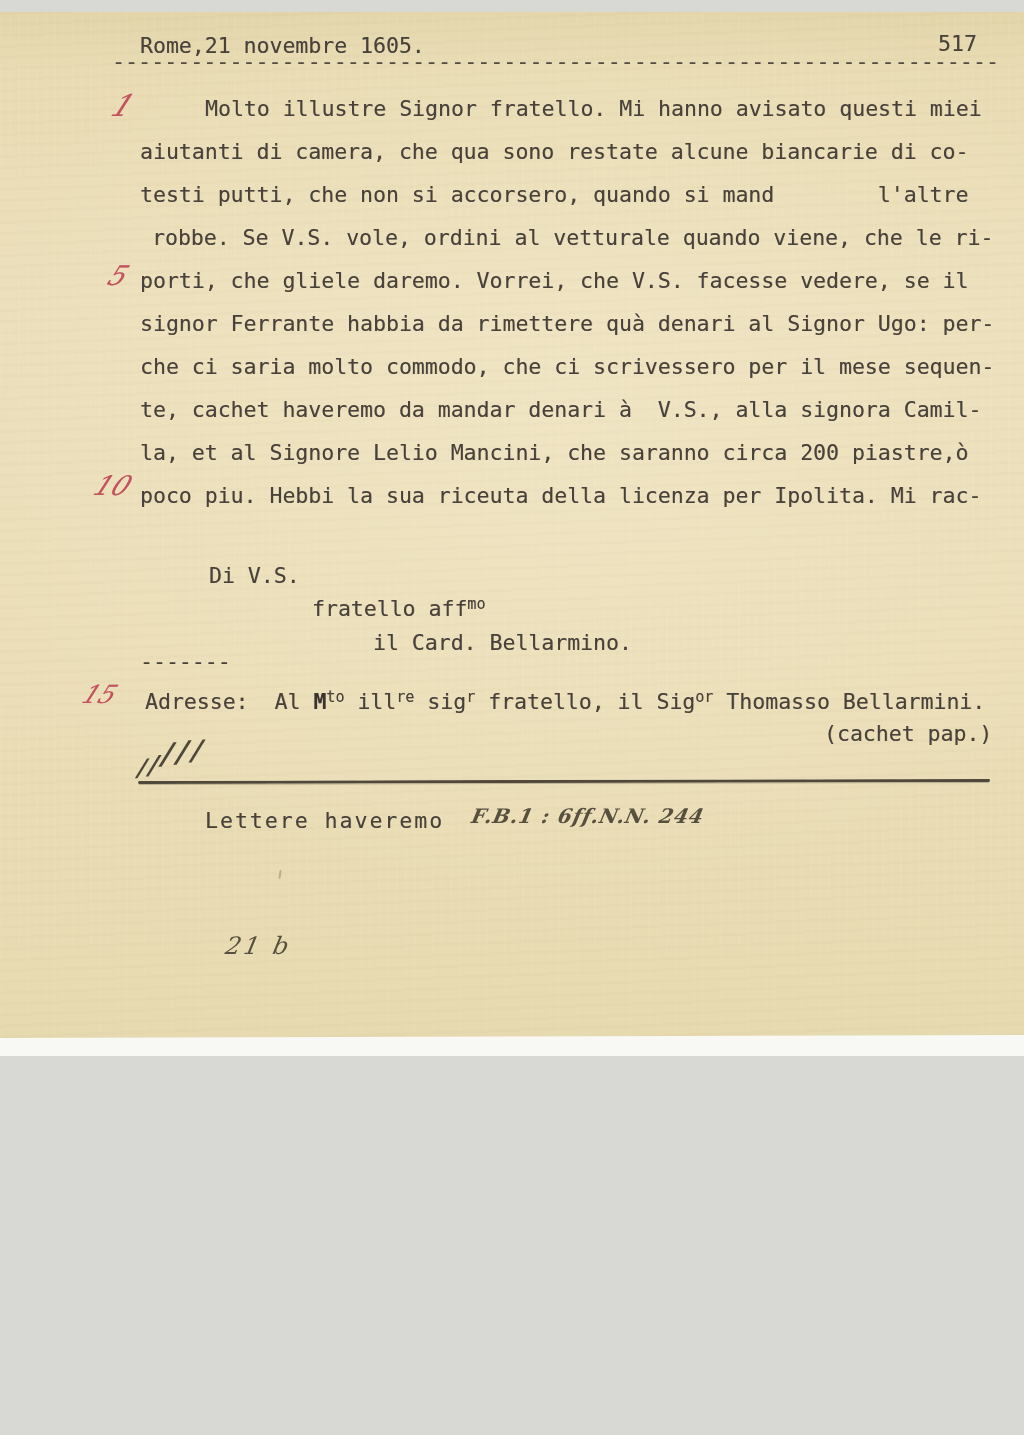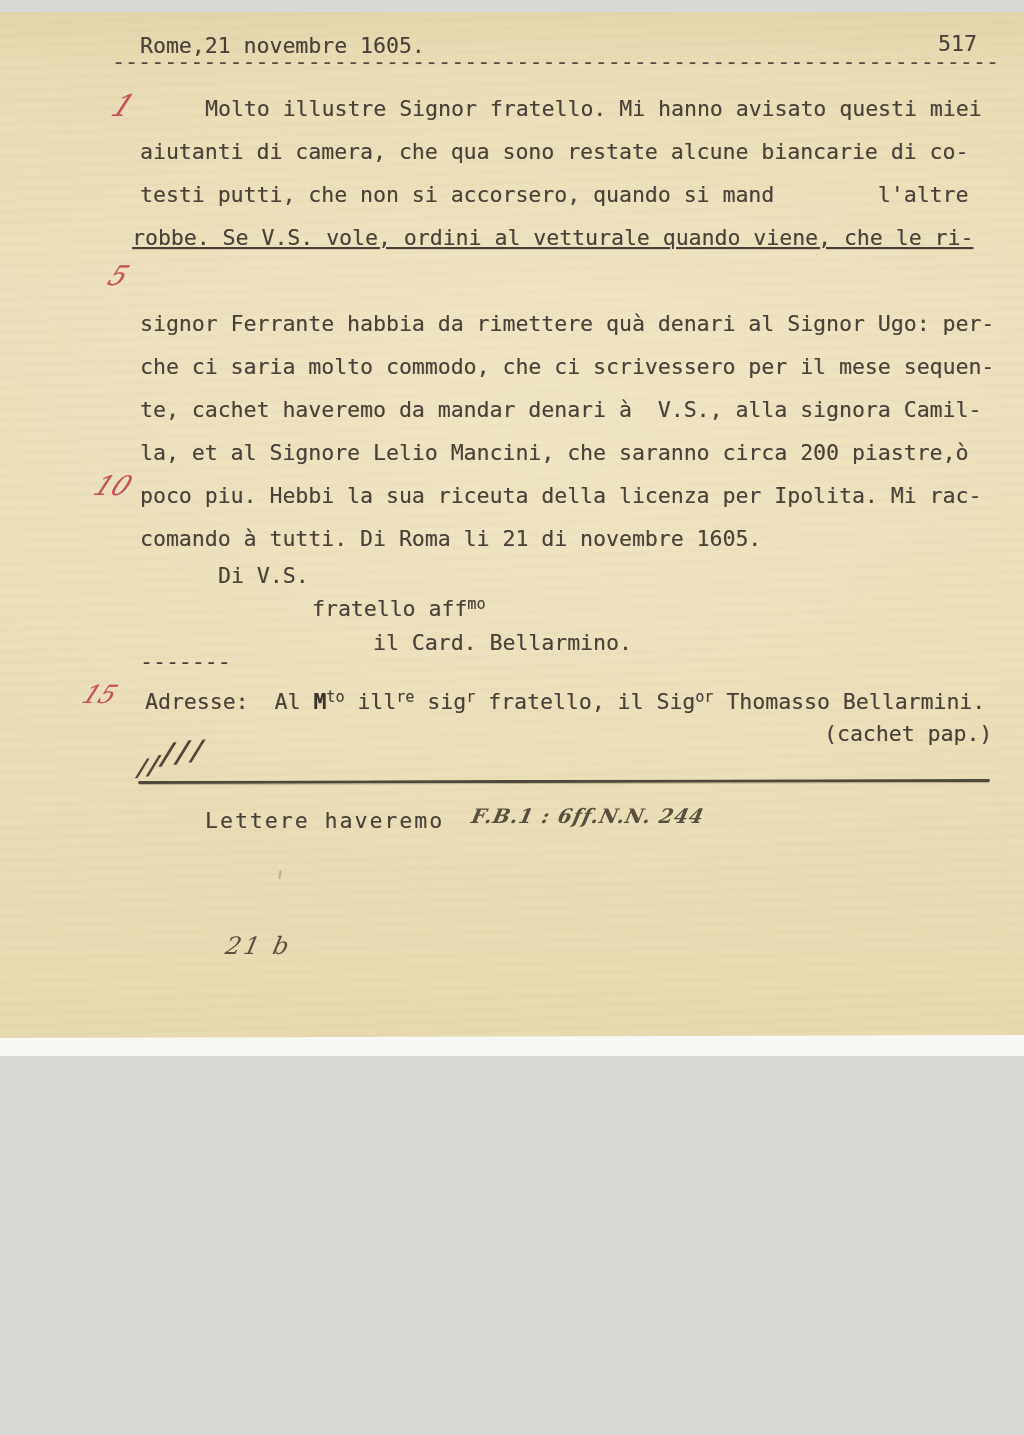--- a/index.html
+++ b/index.html
@@ -86,29 +86,29 @@
   <span class="t faded" style="left:112px;top:38px;letter-spacing:0.1px;">--------------------------------------------------------------------</span>
 
   <span class="red" style="left:114px;top:76px;font-size:30px;">1</span>
   <span class="red" style="left:110px;top:248px;font-size:27px;">5</span>
   <span class="red" style="left:96px;top:458px;font-size:27px;">10</span>
   <span class="red" style="left:84px;top:668px;font-size:25px;">15</span>
 
   <span class="t" style="left:205px;top:85px;">Molto illustre Signor fratello. Mi hanno avisato questi miei</span>
   <span class="t" style="left:140px;top:128px;">aiutanti di camera, che qua sono restate alcune biancarie di co-</span>
   <span class="t" style="left:140px;top:171px;">testi putti, che non si accorsero, quando si mand        l'altre</span>
-  <span class="t" style="left:132px;top:214px;text-decoration:underline;">robbe. Se V.S. vole, ordini al vetturale quando viene, che le ri-</span>
+  <span class="t" style="left:152px;top:214px;">robbe. Se V.S. vole, ordini al vetturale quando viene, che le ri-</span>
+  <span class="t" style="left:140px;top:257px;">porti, che gliele daremo. Vorrei, che V.S. facesse vedere, se il</span>
   <span class="t" style="left:140px;top:300px;">signor Ferrante habbia da rimettere quà denari al Signor Ugo: per-</span>
   <span class="t" style="left:140px;top:343px;">che ci saria molto commodo, che ci scrivessero per il mese sequen-</span>
   <span class="t" style="left:140px;top:386px;">te, cachet haveremo da mandar denari à  V.S., alla signora Camil-</span>
   <span class="t" style="left:140px;top:429px;">la, et al Signore Lelio Mancini, che saranno circa 200 piastre,ò</span>
   <span class="t" style="left:140px;top:472px;">poco piu. Hebbi la sua riceuta della licenza per Ipolita. Mi rac-</span>
-  <span class="t" style="left:140px;top:515px;">comando à tutti. Di Roma li 21 di novembre 1605.</span>
 
-  <span class="t" style="left:218px;top:552px;text-align:center;">Di V.S.</span>
+  <span class="t" style="left:209px;top:552px;text-align:center;">Di V.S.</span>
   <span class="t" style="left:312px;top:585px;"><span>fratello aff</span><span class="sup">mo</span></span>
   <span class="t" style="left:373px;top:619px;">il Card. Bellarmino.</span>
   <span class="t" style="left:140px;top:638px;">-------</span>
 
   <span class="t" style="left:145px;top:678px;"><span>Adresse:</span><span style="display:inline-block;width:26px;"></span><span>Al </span><span class="overstruck">M</span><span class="sup">to</span><span> ill</span><span class="sup">re</span><span> sig</span><span class="sup">r</span><span> fratello, il Sig</span><span class="sup">or</span><span> Thomasso Bellarmini.</span></span>
   <span class="t" style="left:824px;top:710px;">(cachet pap.)</span>
 
   <span class="tally"><span>/</span><span>/</span><span>/</span><span>/</span><span>/</span></span>
 
   <div class="long-rule"></div>

